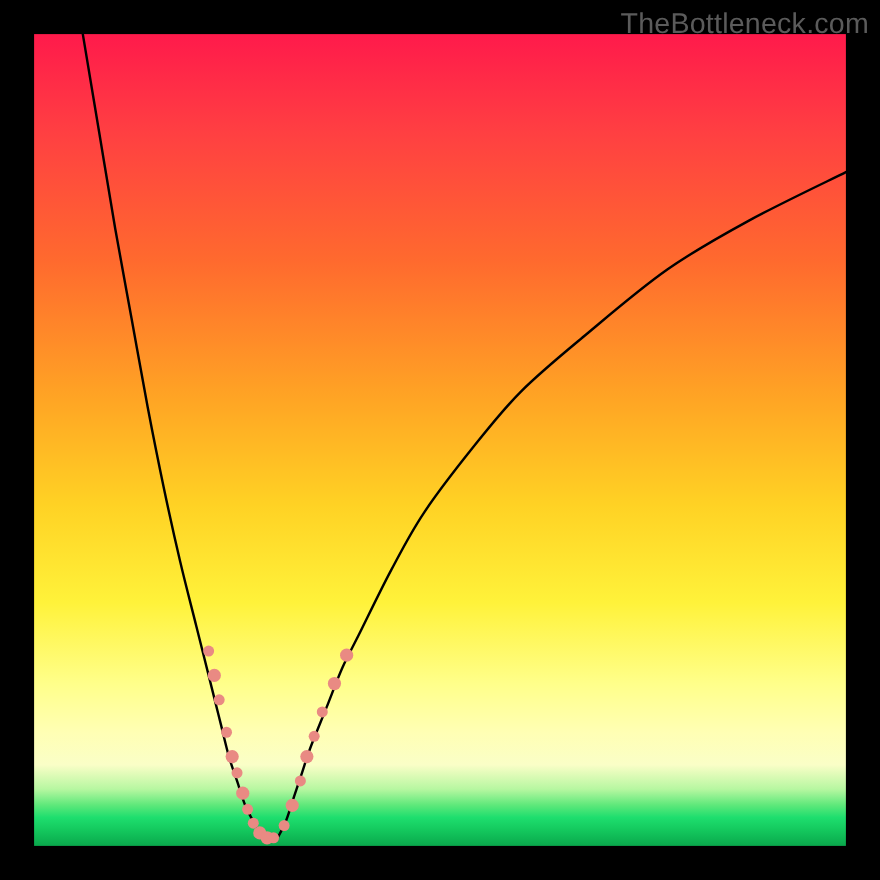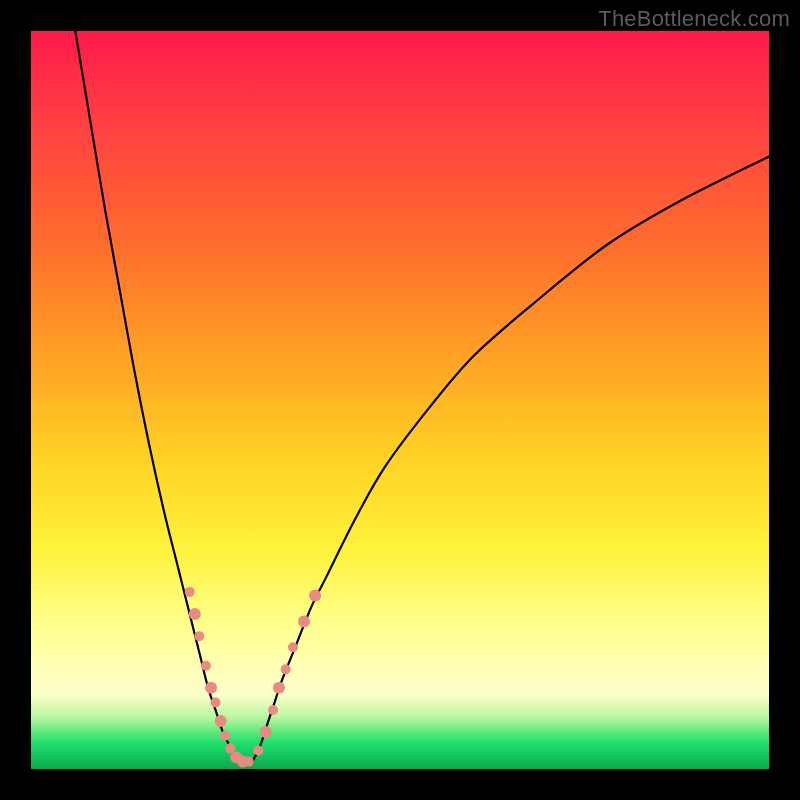--- a/index.html
+++ b/index.html
@@ -40,21 +40,21 @@
       #1ede6e 96.5%,
       #14c95e 98%,
       #0aa84c 100%
     );
   }
   .watermark {
     position: absolute;
     top: 6px;
     right: 10px;
     color: #5b5b5b;
-    font-size: 22px;
+    font-size: 26px;
     font-weight: 500;
     letter-spacing: 0.2px;
     user-select: none;
   }
   svg.curves {
     position: absolute;
     left: 0;
     top: 0;
     width: 738px;
     height: 738px;

